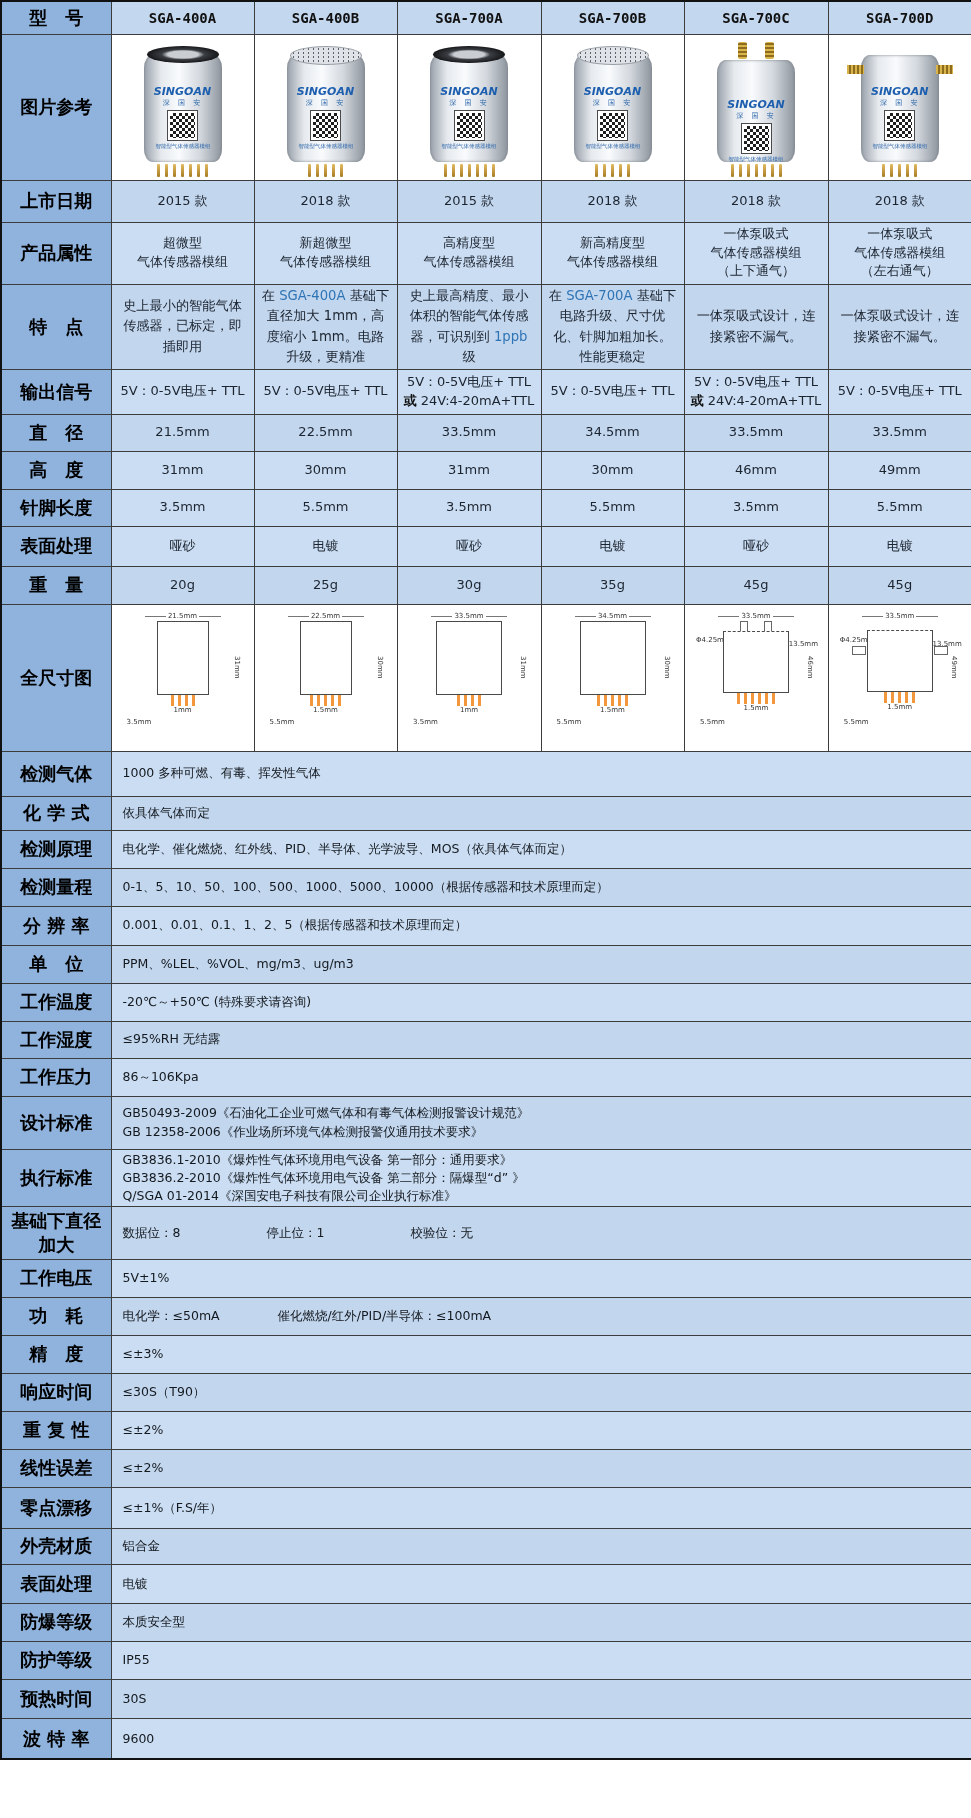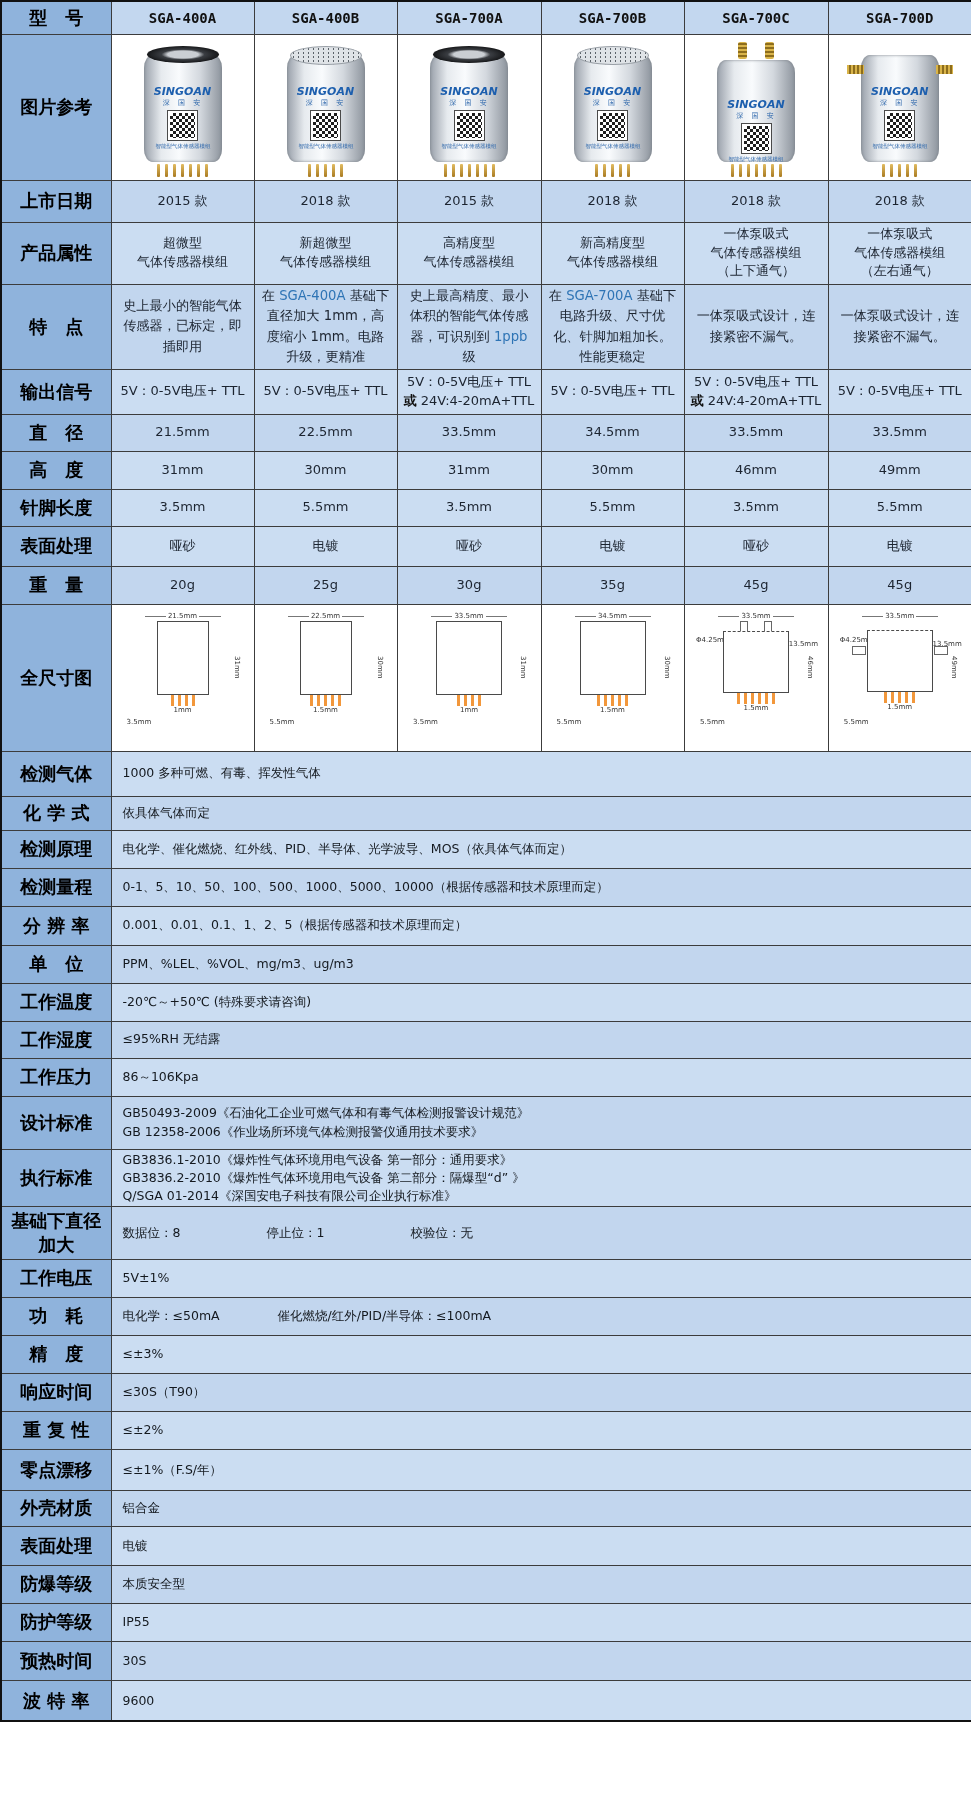--- a/index.html
+++ b/index.html
@@ -540,20 +540,24 @@
           <td class="v mval" colspan="6">≤±3%</td>
         </tr>
 <tr class="b" style="height:38px">
           <th class="lbl">响应时间</th>
           <td class="v mval" colspan="6">≤30S（T90）</td>
         </tr>
 <tr class="a" style="height:38px">
           <th class="lbl">重 复 性</th>
           <td class="v mval" colspan="6">≤±2%</td>
         </tr>
+<tr class="b" style="height:38px">
+          <th class="lbl">线性误差</th>
+          <td class="v mval" colspan="6">≤±2%</td>
+        </tr>
 <tr class="a" style="height:41px">
           <th class="lbl">零点漂移</th>
           <td class="v mval" colspan="6">≤±1%（F.S/年）</td>
         </tr>
 <tr class="b" style="height:36px">
           <th class="lbl">外壳材质</th>
           <td class="v mval" colspan="6">铝合金</td>
         </tr>
 <tr class="a" style="height:39px">
           <th class="lbl">表面处理</th>

